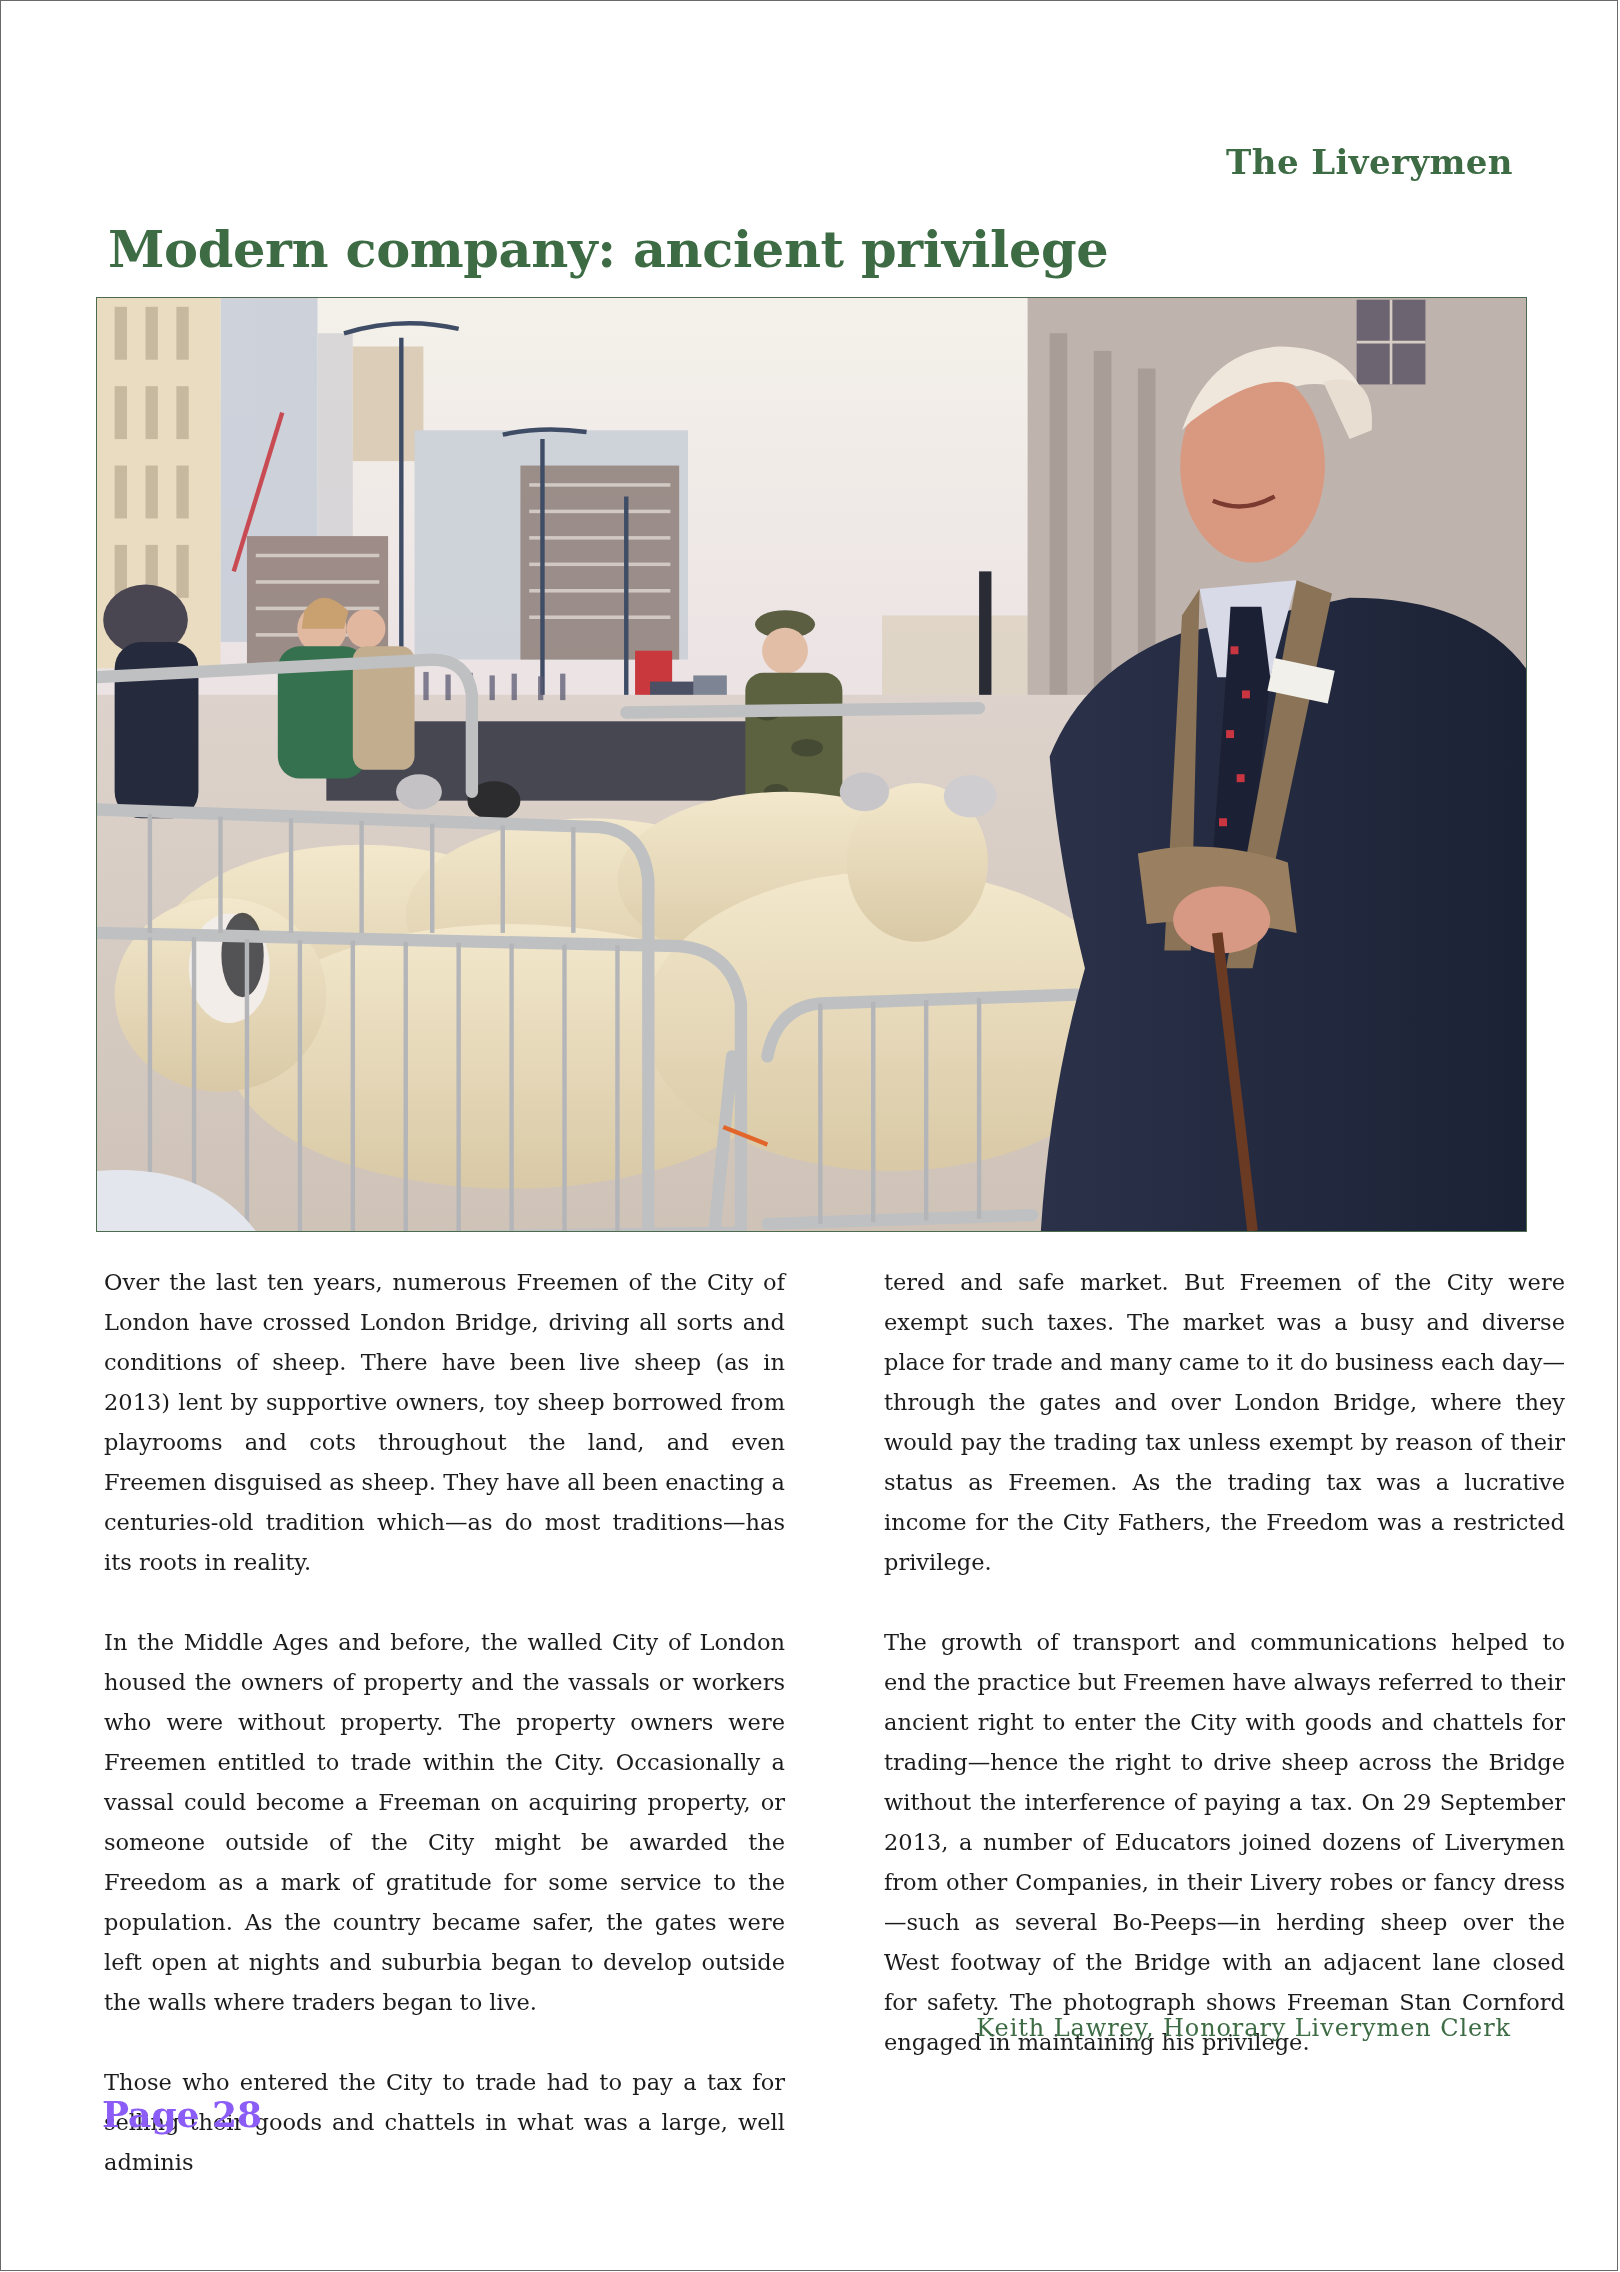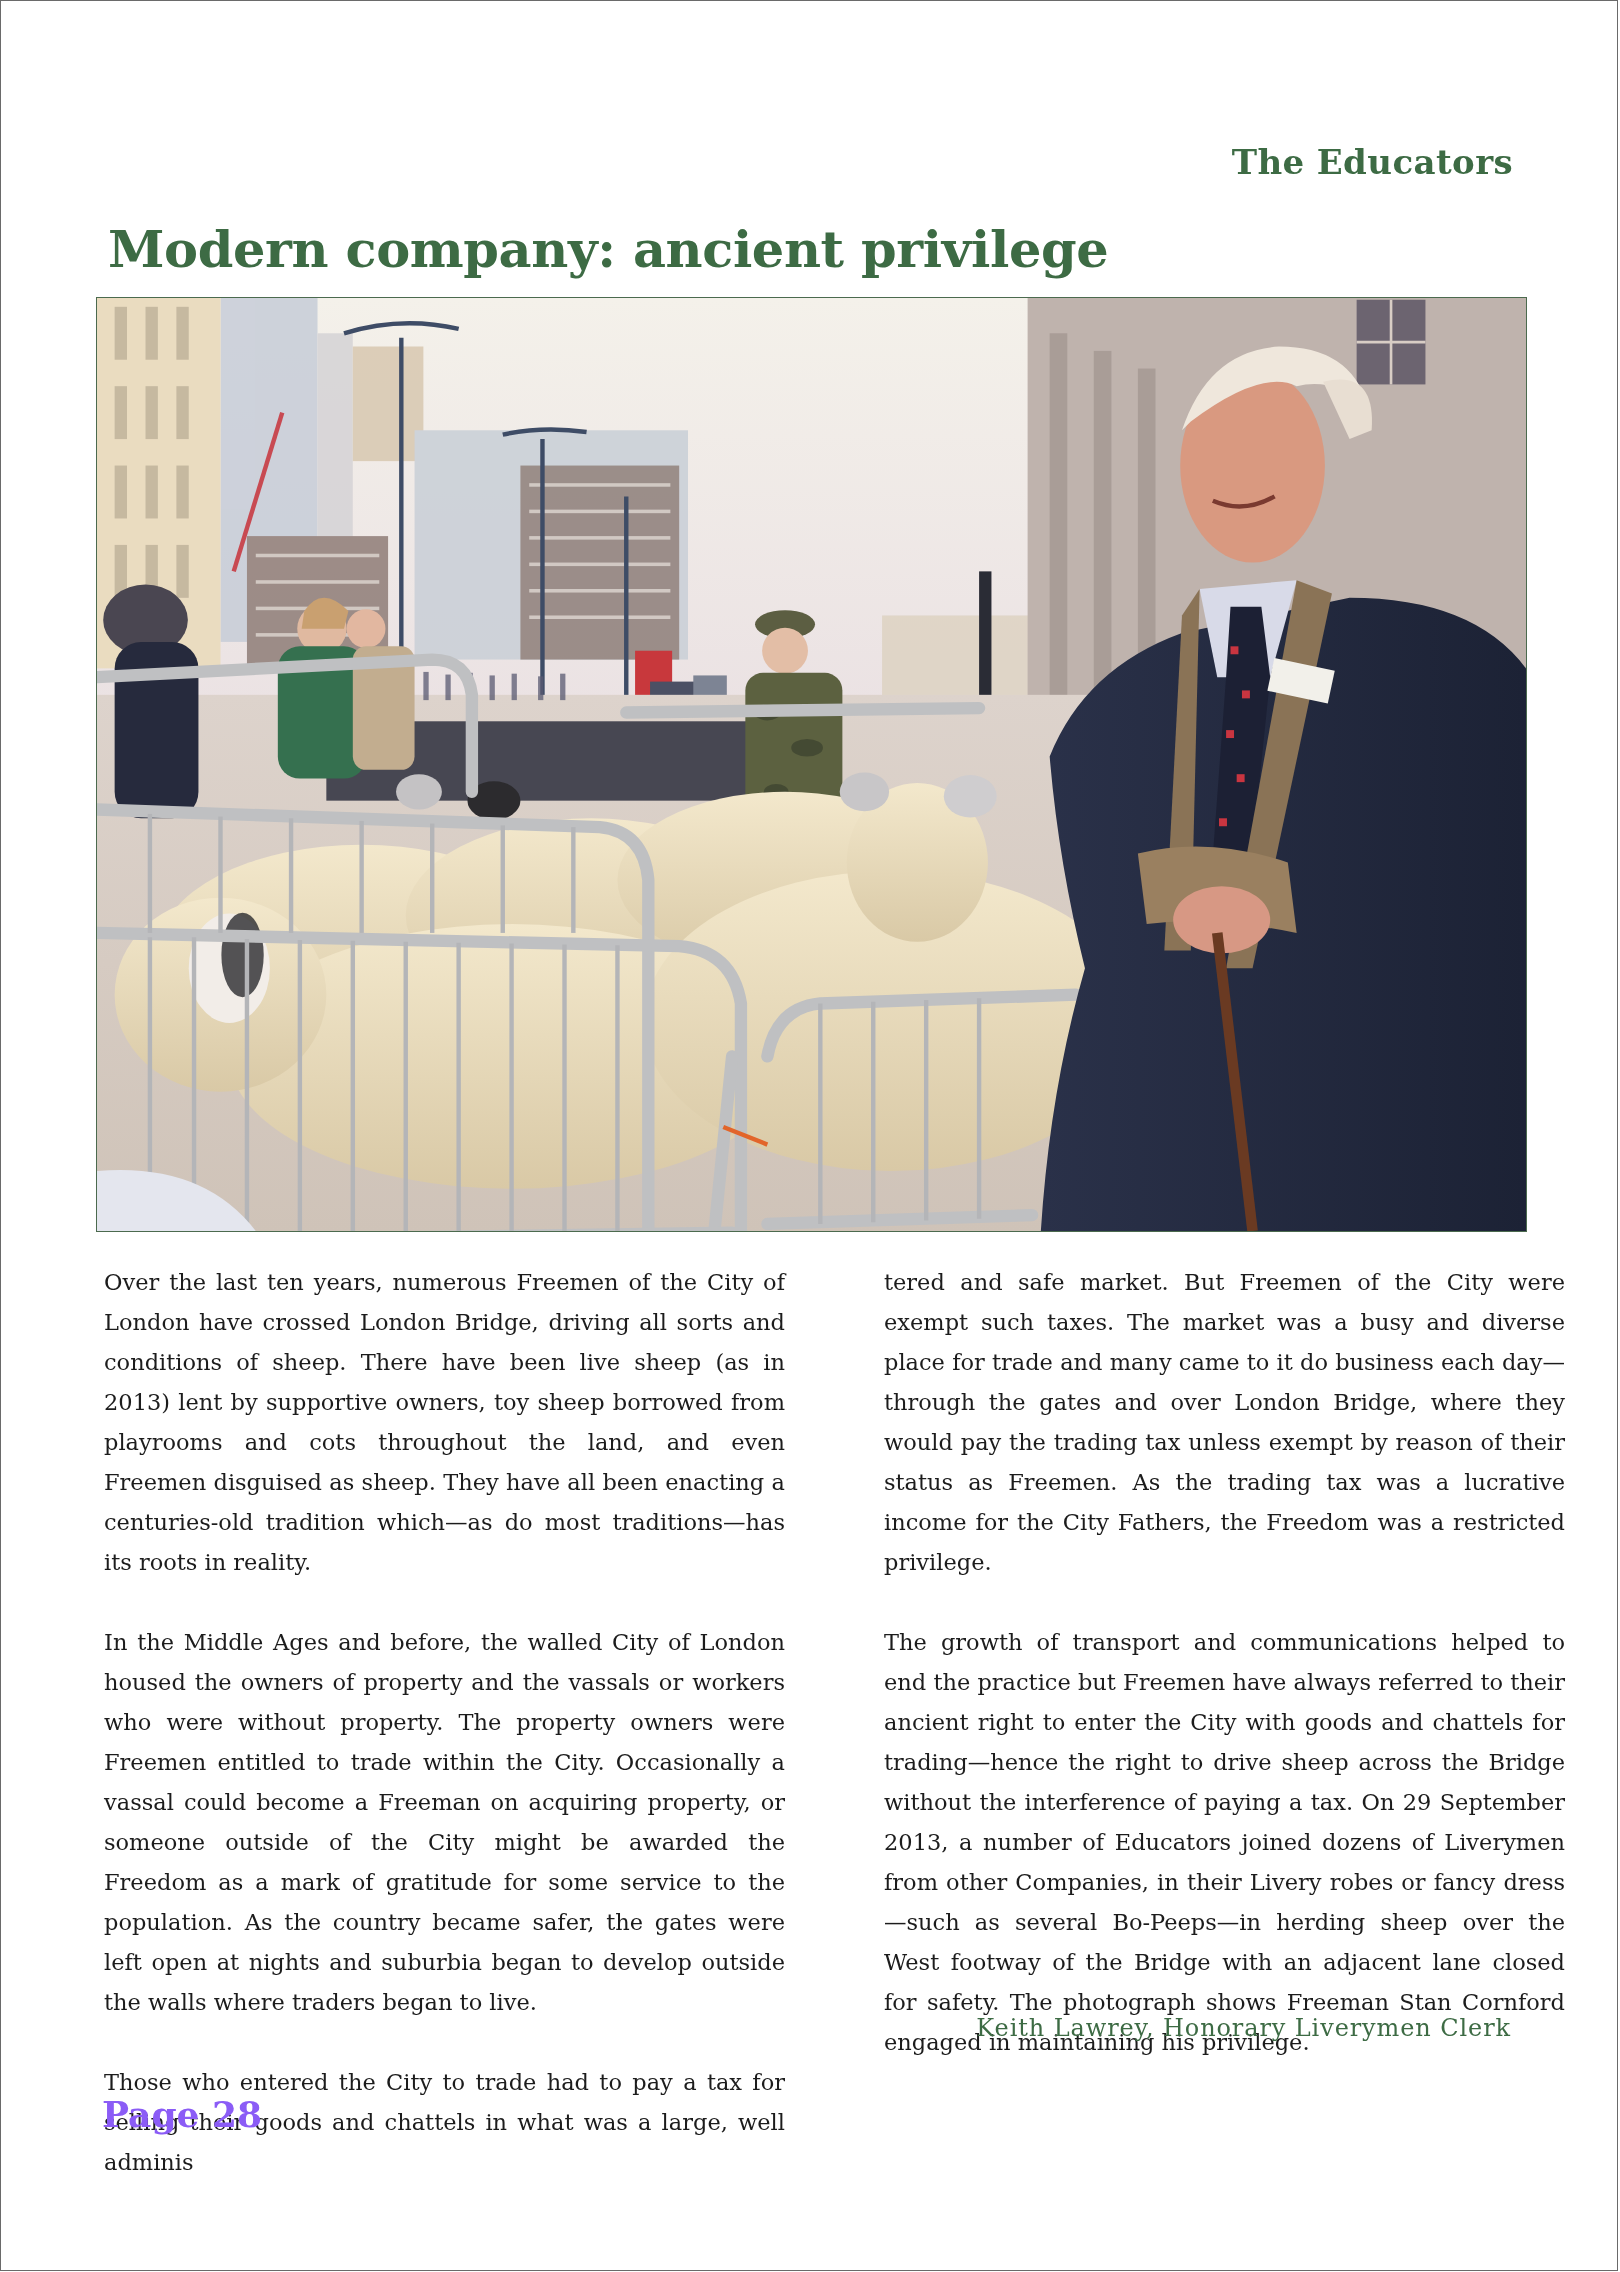--- a/index.html
+++ b/index.html
@@ -46,21 +46,21 @@
     position: absolute; left: 101px; top: 2092px;
     font-family: "DejaVu Serif", serif; font-weight: bold;
     font-size: 36px; color: #8b5cf6;
   }
 </style>
 </head>
 <body>
 
 <div class="page">
 
-  <div class="running-head">The Educators</div>
+  <div class="running-head">The Liverymen</div>
 
   <h1 class="title">Modern company: ancient privilege</h1>
 
   <div class="photo-frame" title="Freeman Stan Cornford in Livery robe standing beside penned sheep on London Bridge, with a cadet in camouflage and onlookers behind">
     <svg viewBox="0 0 1620 1058" preserveAspectRatio="none">
       <defs>
         <linearGradient id="sky" x1="0" y1="0" x2="0" y2="1">
           <stop offset="0" stop-color="#f4f1ea"></stop>
           <stop offset="1" stop-color="#e9dfe2"></stop>
         </linearGradient>

